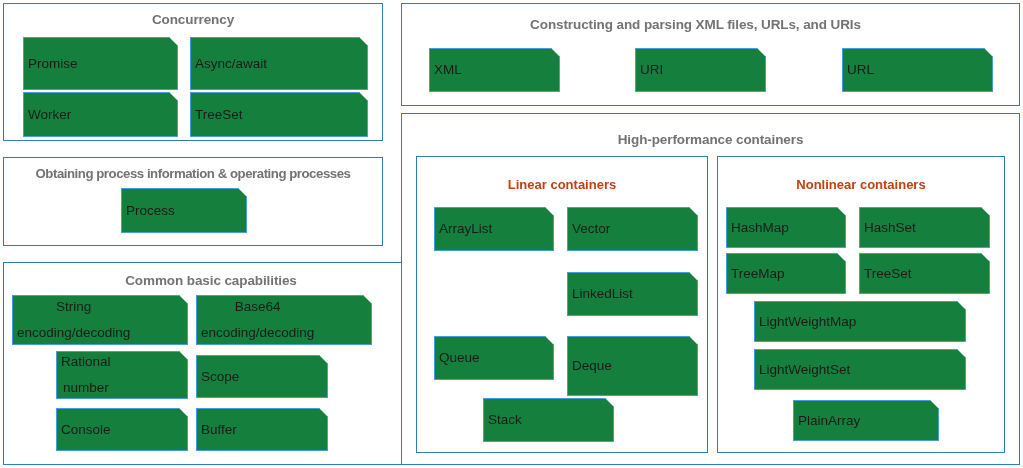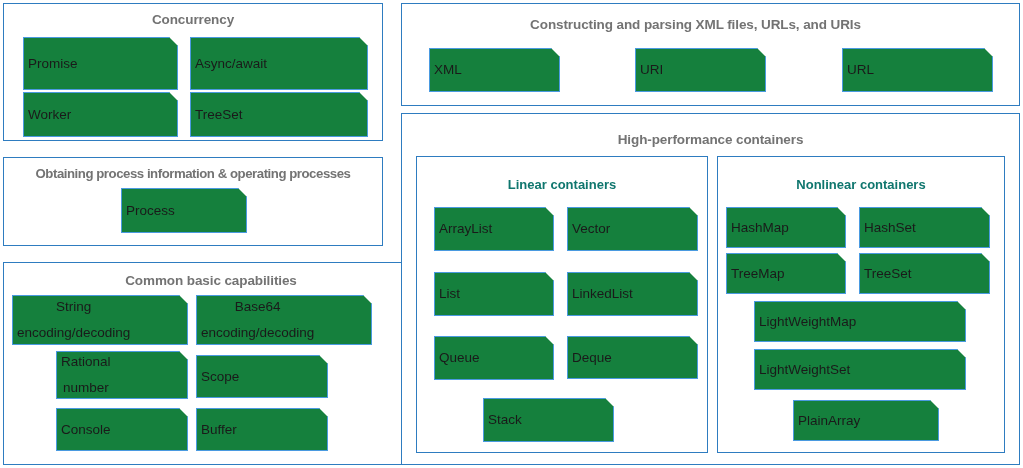--- a/index.html
+++ b/index.html
@@ -48,21 +48,21 @@
     border: 1.4px solid #2e7cc0;
     background: #ffffff;
   }
   .subpanel-title {
     position: absolute;
     left: 0;
     right: 0;
     text-align: center;
     font-weight: bold;
     font-size: 13px;
-    color: #0f766e;
+    color: #c2410c;
     white-space: nowrap;
   }
 
   
   .note {
     position: absolute;
     box-sizing: border-box;
     background: #15803d;
     border: 1.6px solid #4a9ae0;
     
@@ -159,31 +159,28 @@
     <div class="subpanel" style="left:14px; top:42px; width:292px; height:297px;">
       <div class="subpanel-title" style="top:20px;">Linear containers</div>
 
       <div class="note" style="left:17px; top:50px; width:120px; height:44px;">
         <span class="lbl">ArrayList</span>
       </div>
       <div class="note" style="left:150px; top:50px; width:131px; height:44px;">
         <span class="lbl">Vector</span>
       </div>
 
-      <div class="note" style="left:17px; top:115px; width:120px; height:44px;">
-        <span class="lbl">List</span>
-      </div>
       <div class="note" style="left:150px; top:115px; width:131px; height:44px;">
         <span class="lbl">LinkedList</span>
       </div>
 
       <div class="note" style="left:17px; top:179px; width:120px; height:44px;">
         <span class="lbl">Queue</span>
       </div>
-      <div class="note" style="left:150px; top:179px; width:131px; height:43px;">
+      <div class="note" style="left:150px; top:179px; width:131px; height:60px;">
         <span class="lbl">Deque</span>
       </div>
 
       <div class="note" style="left:66px; top:241px; width:131px; height:44px;">
         <span class="lbl">Stack</span>
       </div>
     </div>
 
     <div class="subpanel" style="left:315px; top:42px; width:288px; height:297px;">
       <div class="subpanel-title" style="top:20px;">Nonlinear containers</div>

